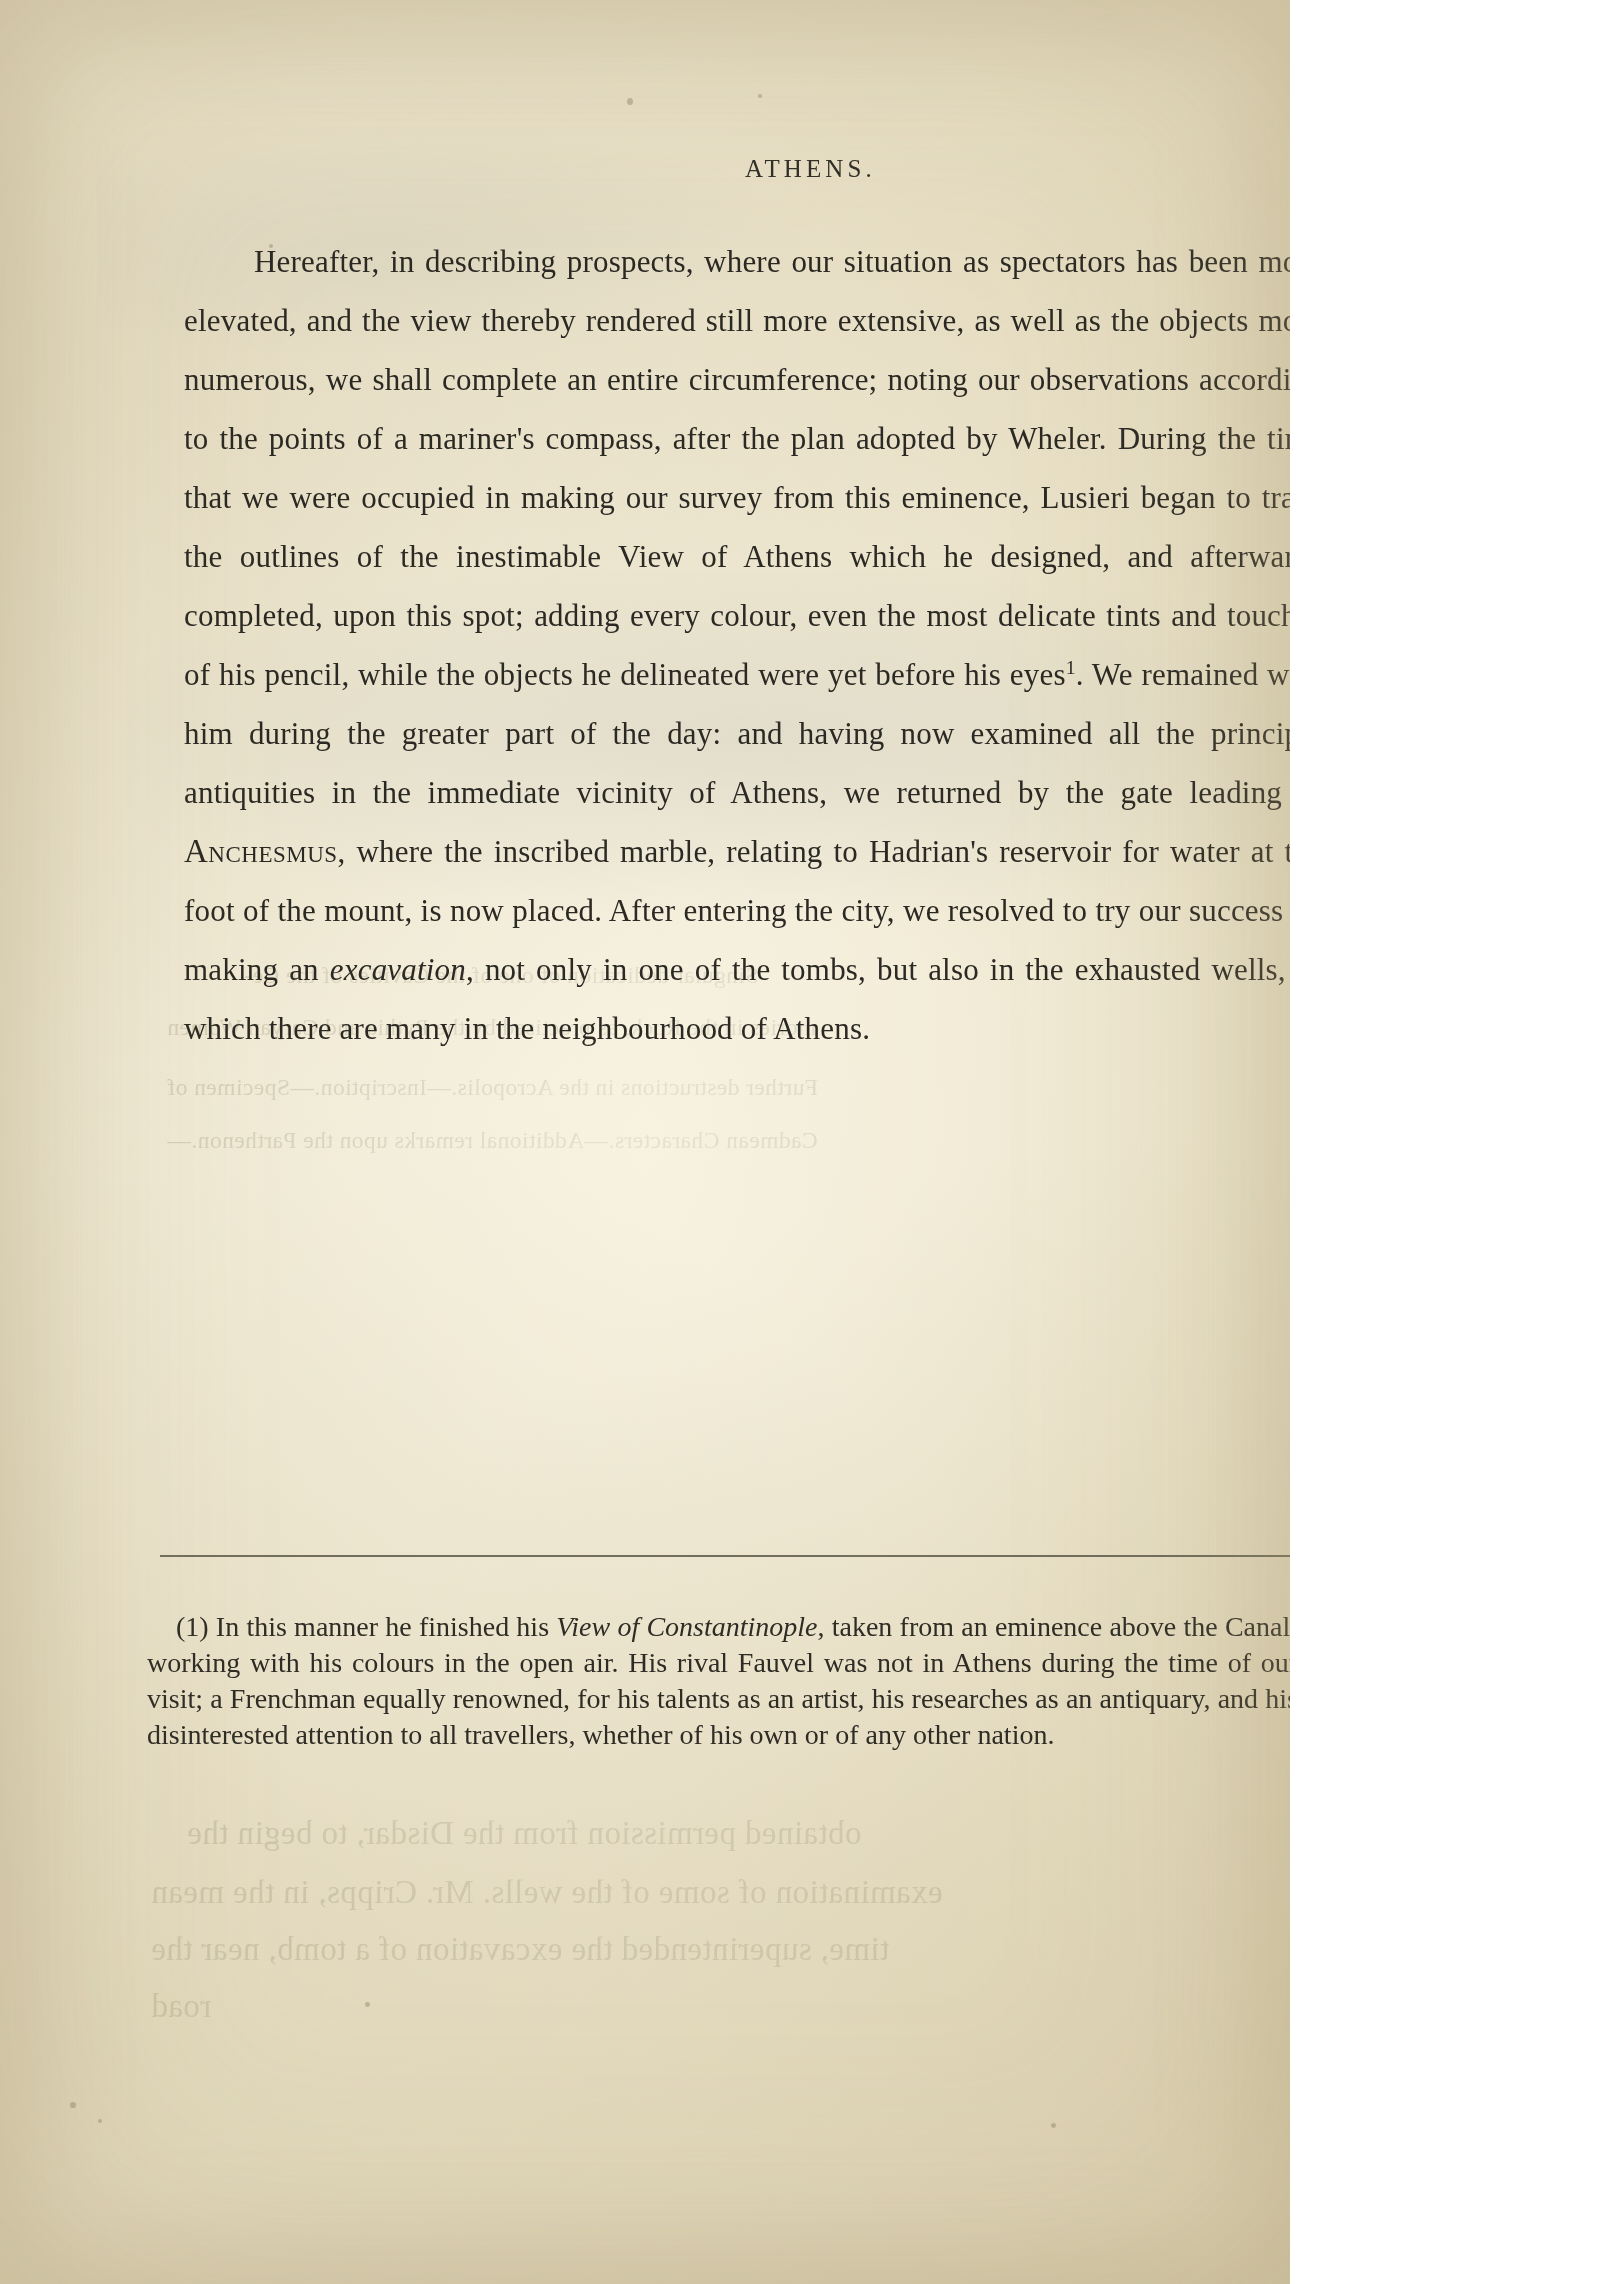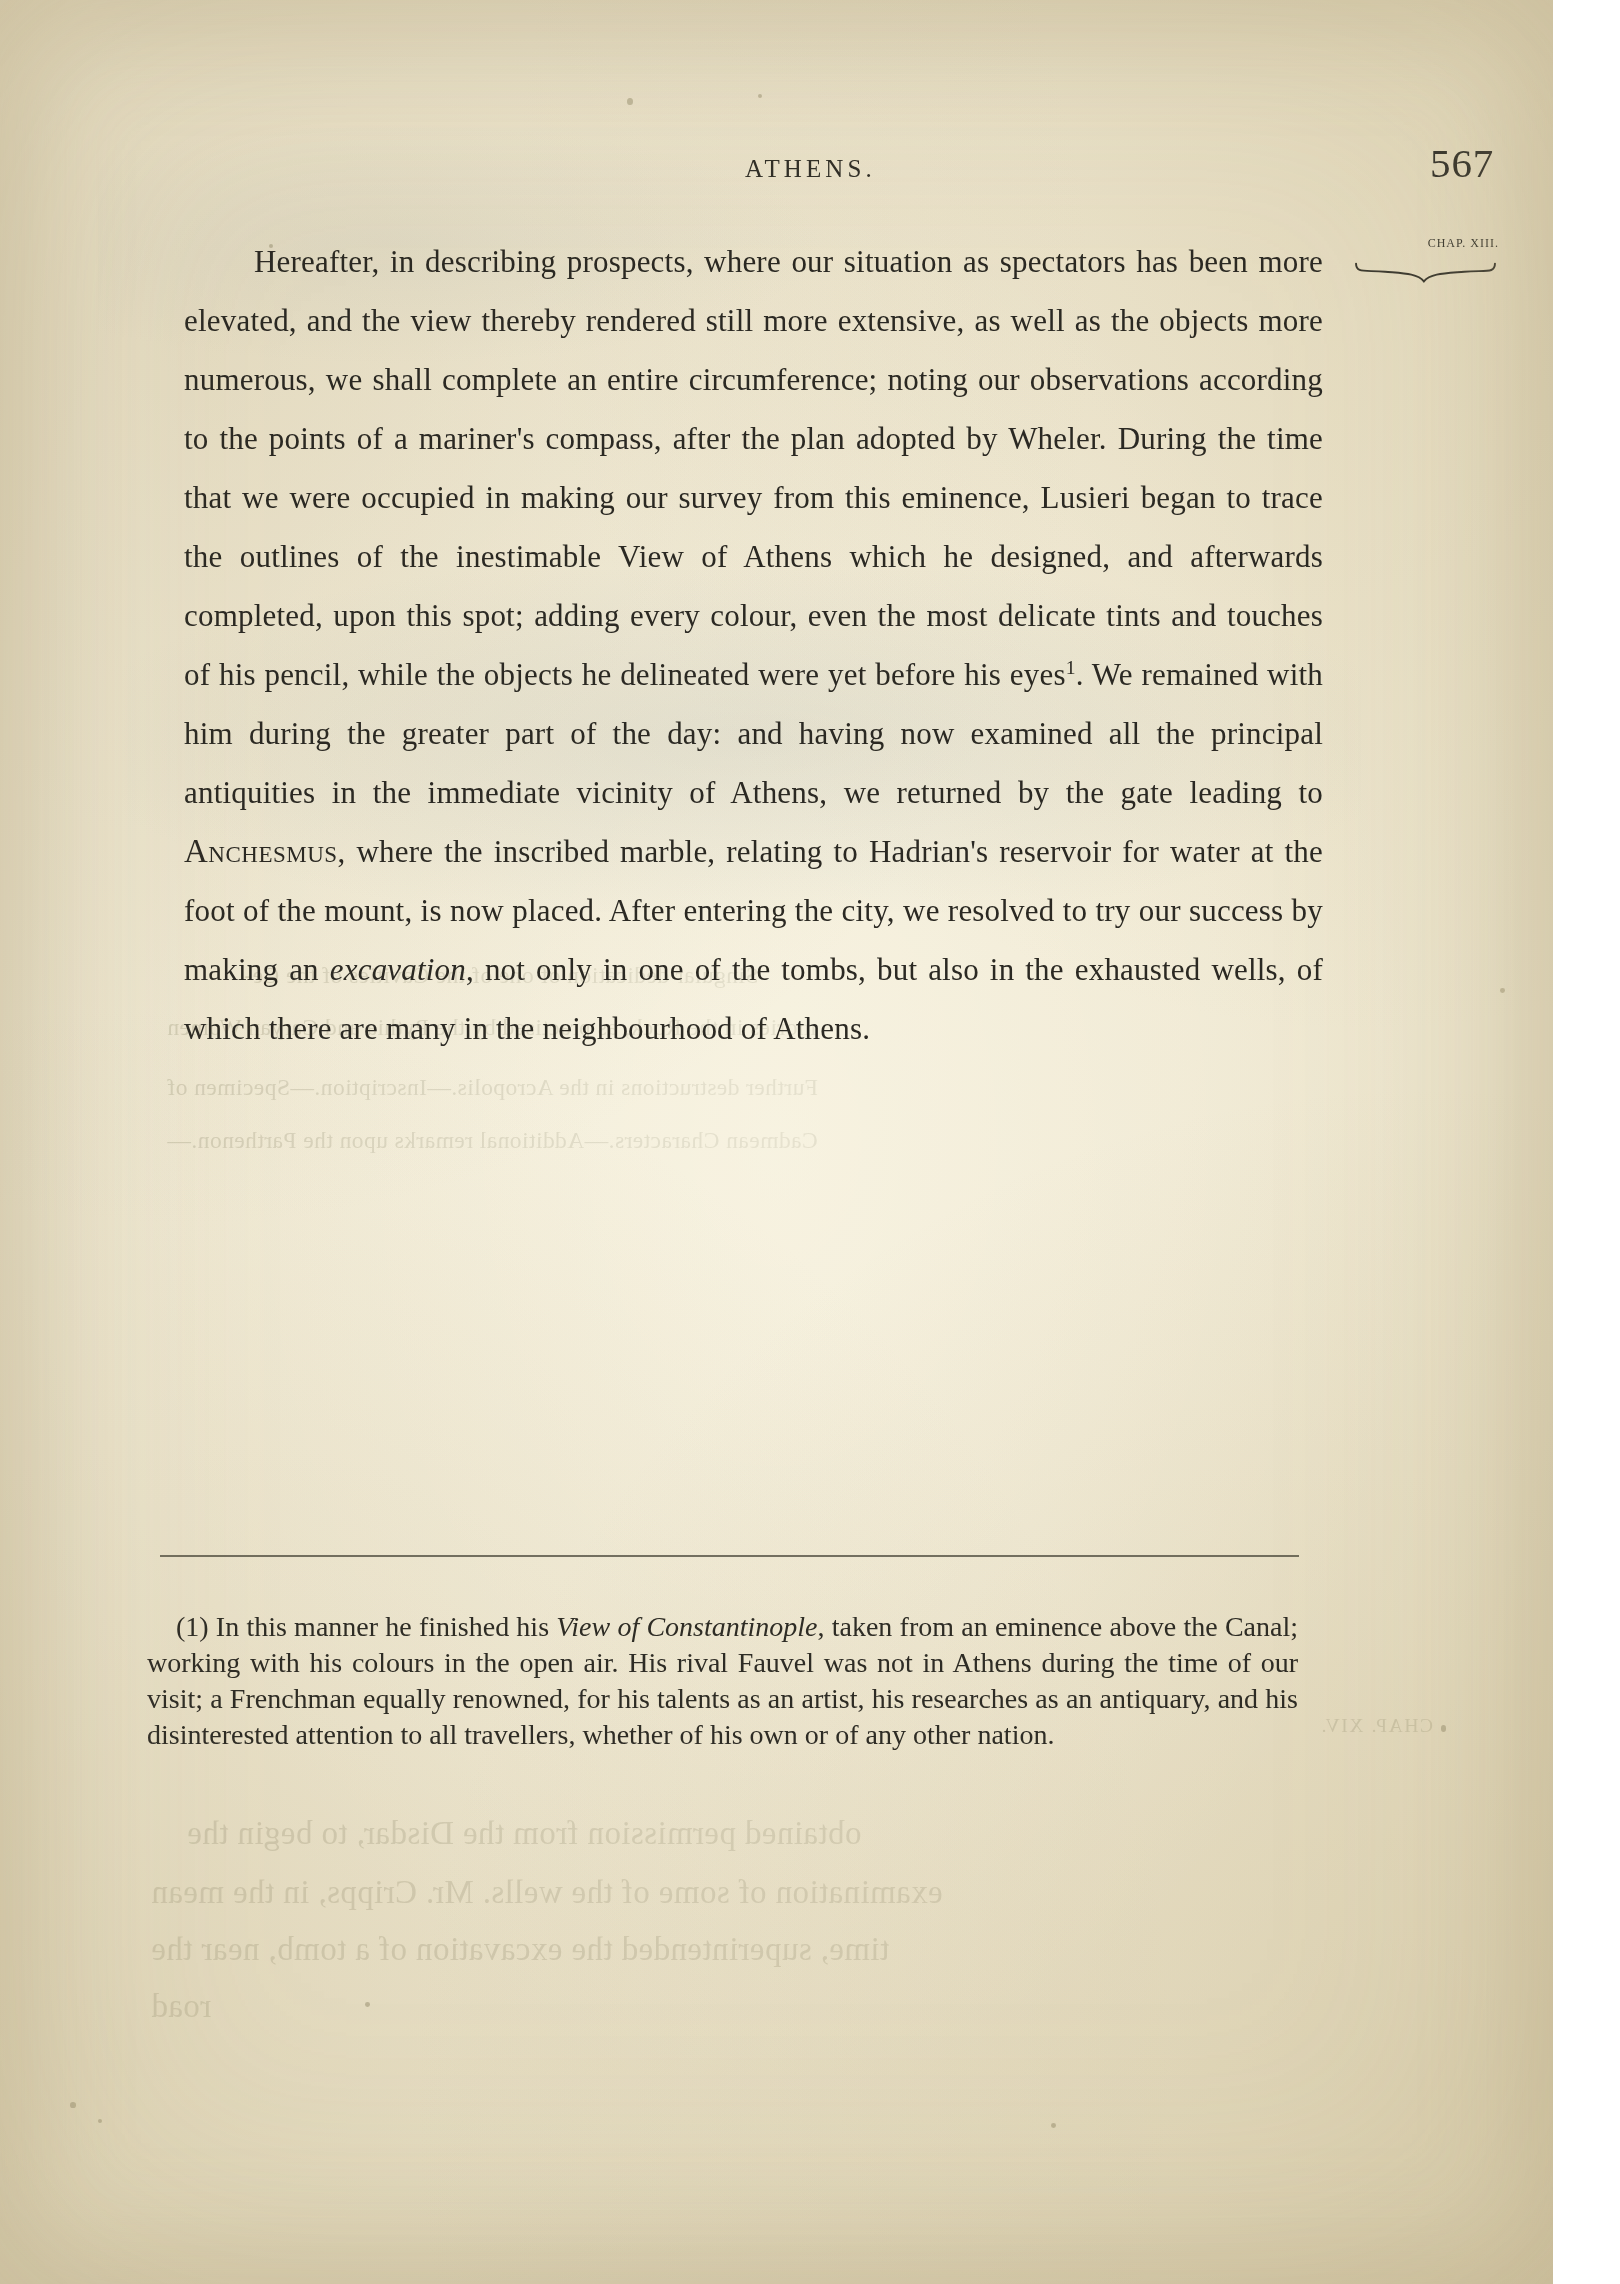--- a/index.html
+++ b/index.html
@@ -9,21 +9,21 @@
   }
   body {
     width: 1621px;
     height: 2284px;
     overflow: hidden;
     font-family: "Liberation Serif", serif;
   }
 
   #page {
     position: relative;
-    width: 1553px;
+    width: 1290px;
     height: 2284px;
     background:
       radial-gradient(ellipse at 38% 40%, #f2ecd8 0%, #efe8d2 45%, #e9e1c7 75%, #e3dabd 100%);
     overflow: hidden;
   }
 
   
   .paper-tint {
     position: absolute;
     inset: 0;

